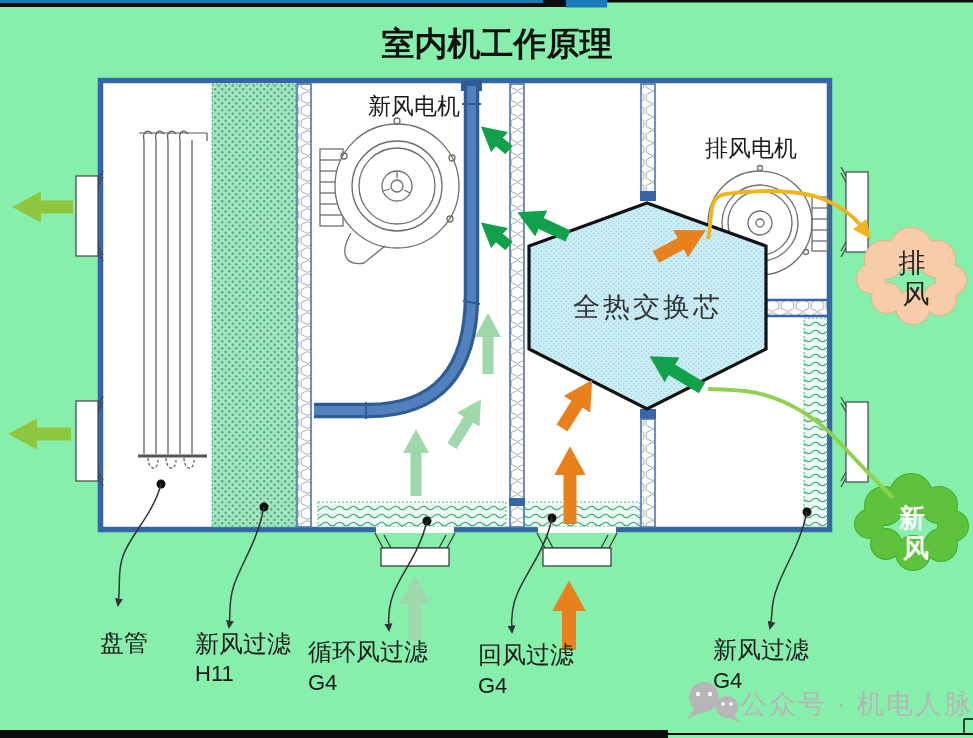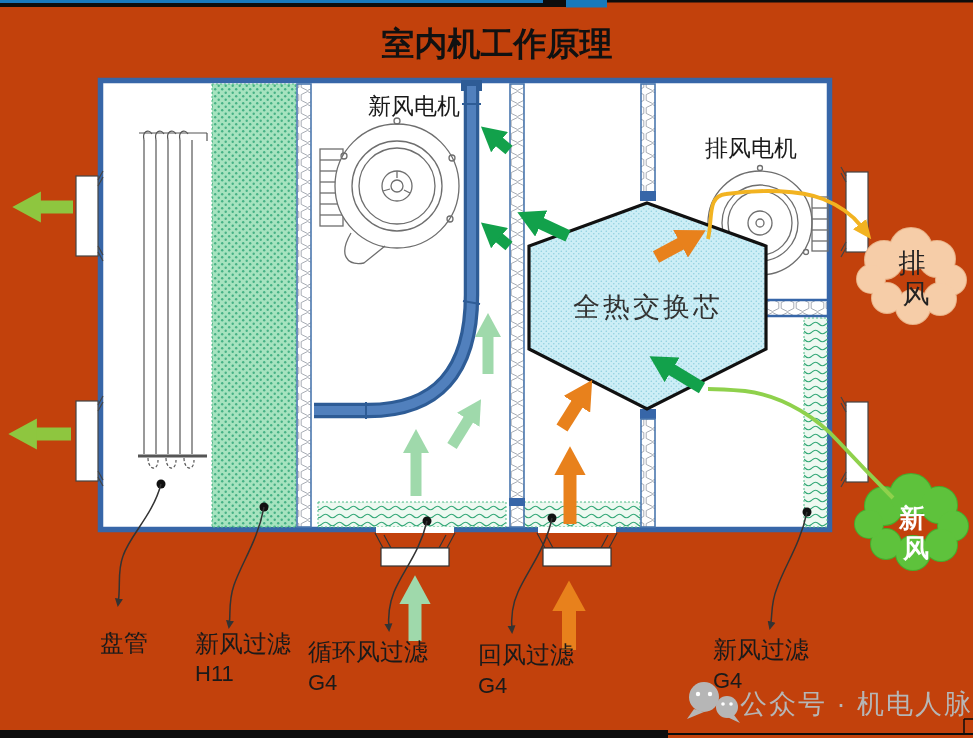--- a/index.html
+++ b/index.html
@@ -1,16 +1,16 @@
 <!DOCTYPE html>
 <html><head>
 <meta charset="utf-8">
 <style>
   html,body{margin:0;padding:0;background:#ffffff;}
-  .stage{position:relative;width:973px;height:738px;background:#c2410c;overflow:hidden;
+  .stage{position:relative;width:973px;height:738px;background:#86efac;overflow:hidden;
          font-family:"Liberation Serif", serif;}
   svg{position:absolute;left:0;top:0;}
   text{user-select:none;}
   .title-t{font-family:"Liberation Sans", sans-serif;font-weight:bold;font-size:33px;fill:#111;}
   .lbl{font-size:23px;fill:#1a1a1a;}
   .core-t{font-size:27px;fill:#333;letter-spacing:3px;}
   .cal{font-size:24px;fill:#1a1a1a;}
   .grade{font-family:"Liberation Sans", sans-serif;font-size:22px;fill:#1a1a1a;}
   .cloud-t{font-size:27px;fill:#222;}
   .cloud-tw{font-size:26px;fill:#ffffff;font-weight:bold;}

